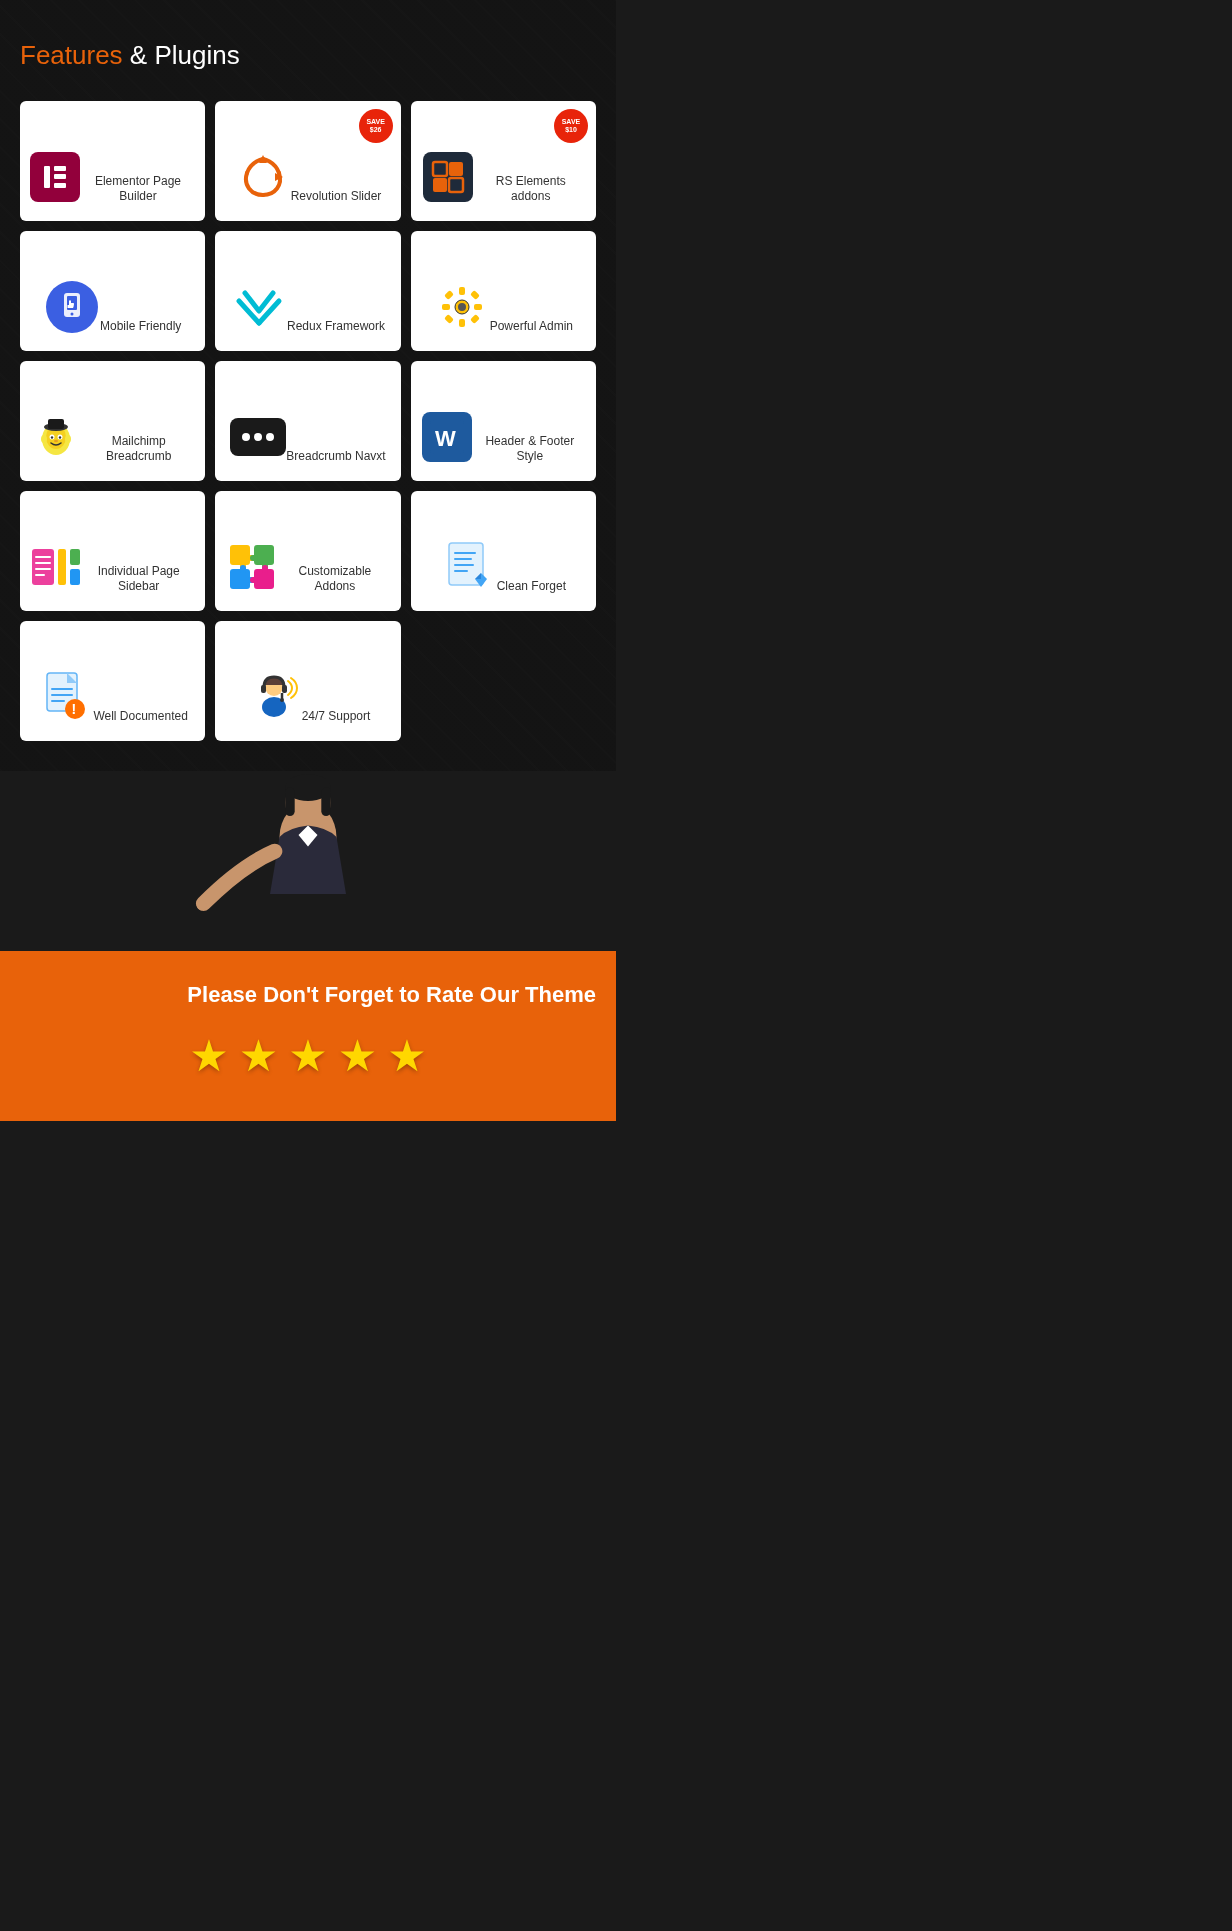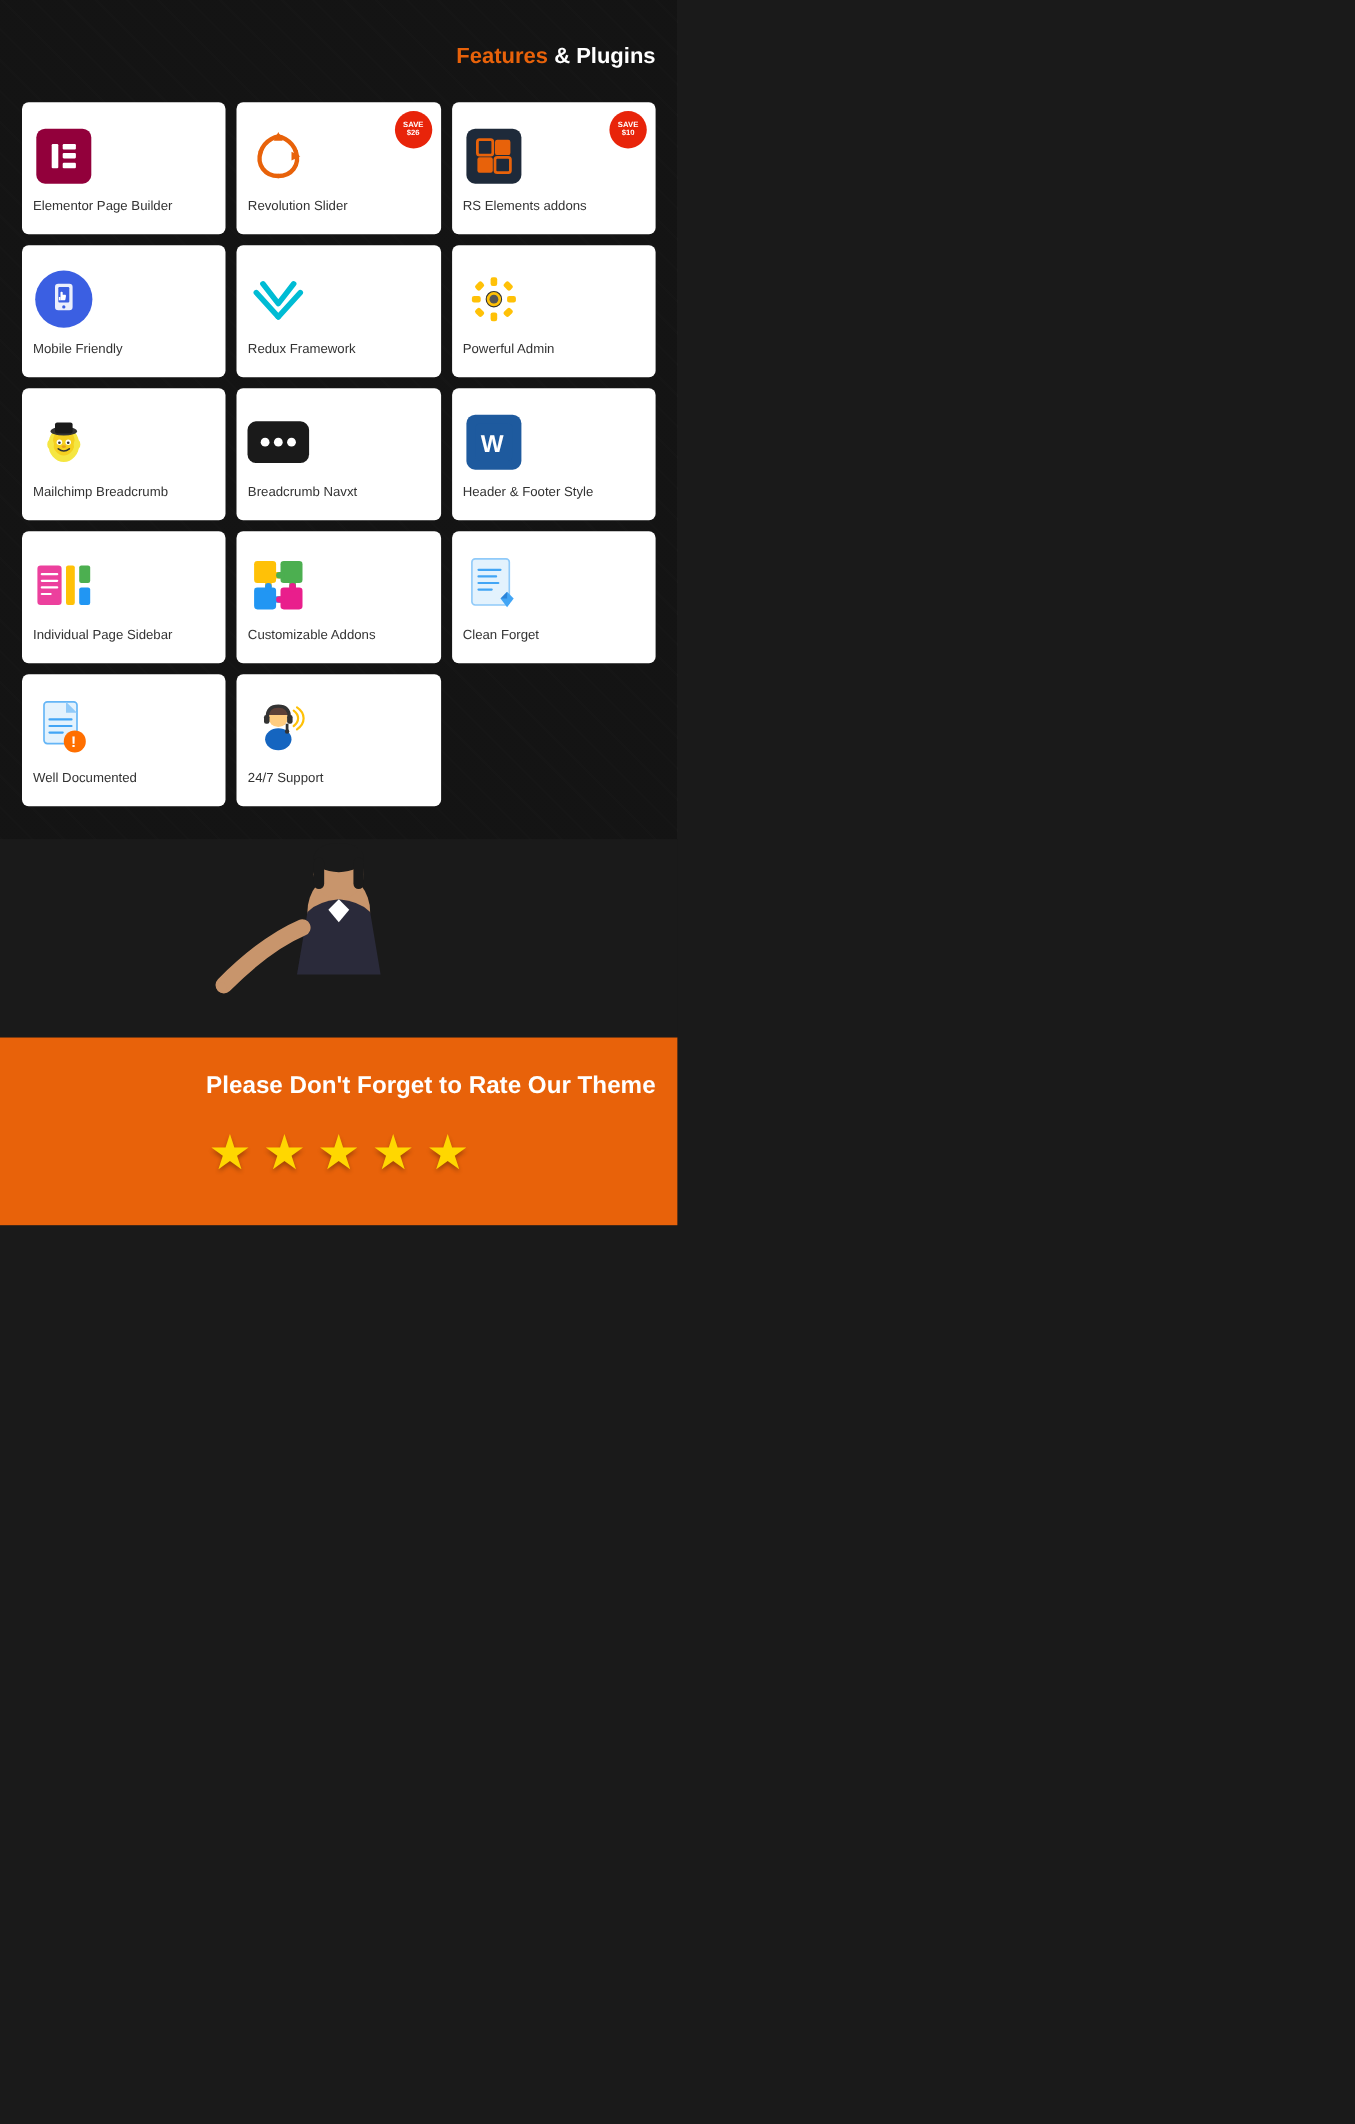--- a/index.html
+++ b/index.html
@@ -33,23 +33,23 @@
           45deg,
           #333 0px, #333 2px,
           #2a2a2a 2px, #2a2a2a 20px
         );
       z-index: 0;
     }
 
     .features-section > * { position: relative; z-index: 1; }
 
     .section-title {
-      text-align: right;
-      font-size: 20px;
-      font-weight: 700;
+      text-align: left;
+      font-size: 26px;
+      font-weight: 400;
       margin-bottom: 30px;
       color: #fff;
     }
 
     .section-title .highlight {
       color: #e8620a;
     }
 
     .grid {
       display: grid;
@@ -57,22 +57,22 @@
       gap: 10px;
       max-width: 576px;
       margin: 0 auto;
     }
 
     .card {
       background: #fff;
       border-radius: 6px;
       padding: 20px 10px 16px;
       display: flex;
-      flex-direction: column;
-      align-items: flex-start;
+      flex-direction: row;
+      align-items: flex-end;
       justify-content: center;
       text-align: center;
       position: relative;
       min-height: 120px;
     }
 
     .card-label {
       font-size: 12px;
       color: #333;
       margin-top: 10px;

